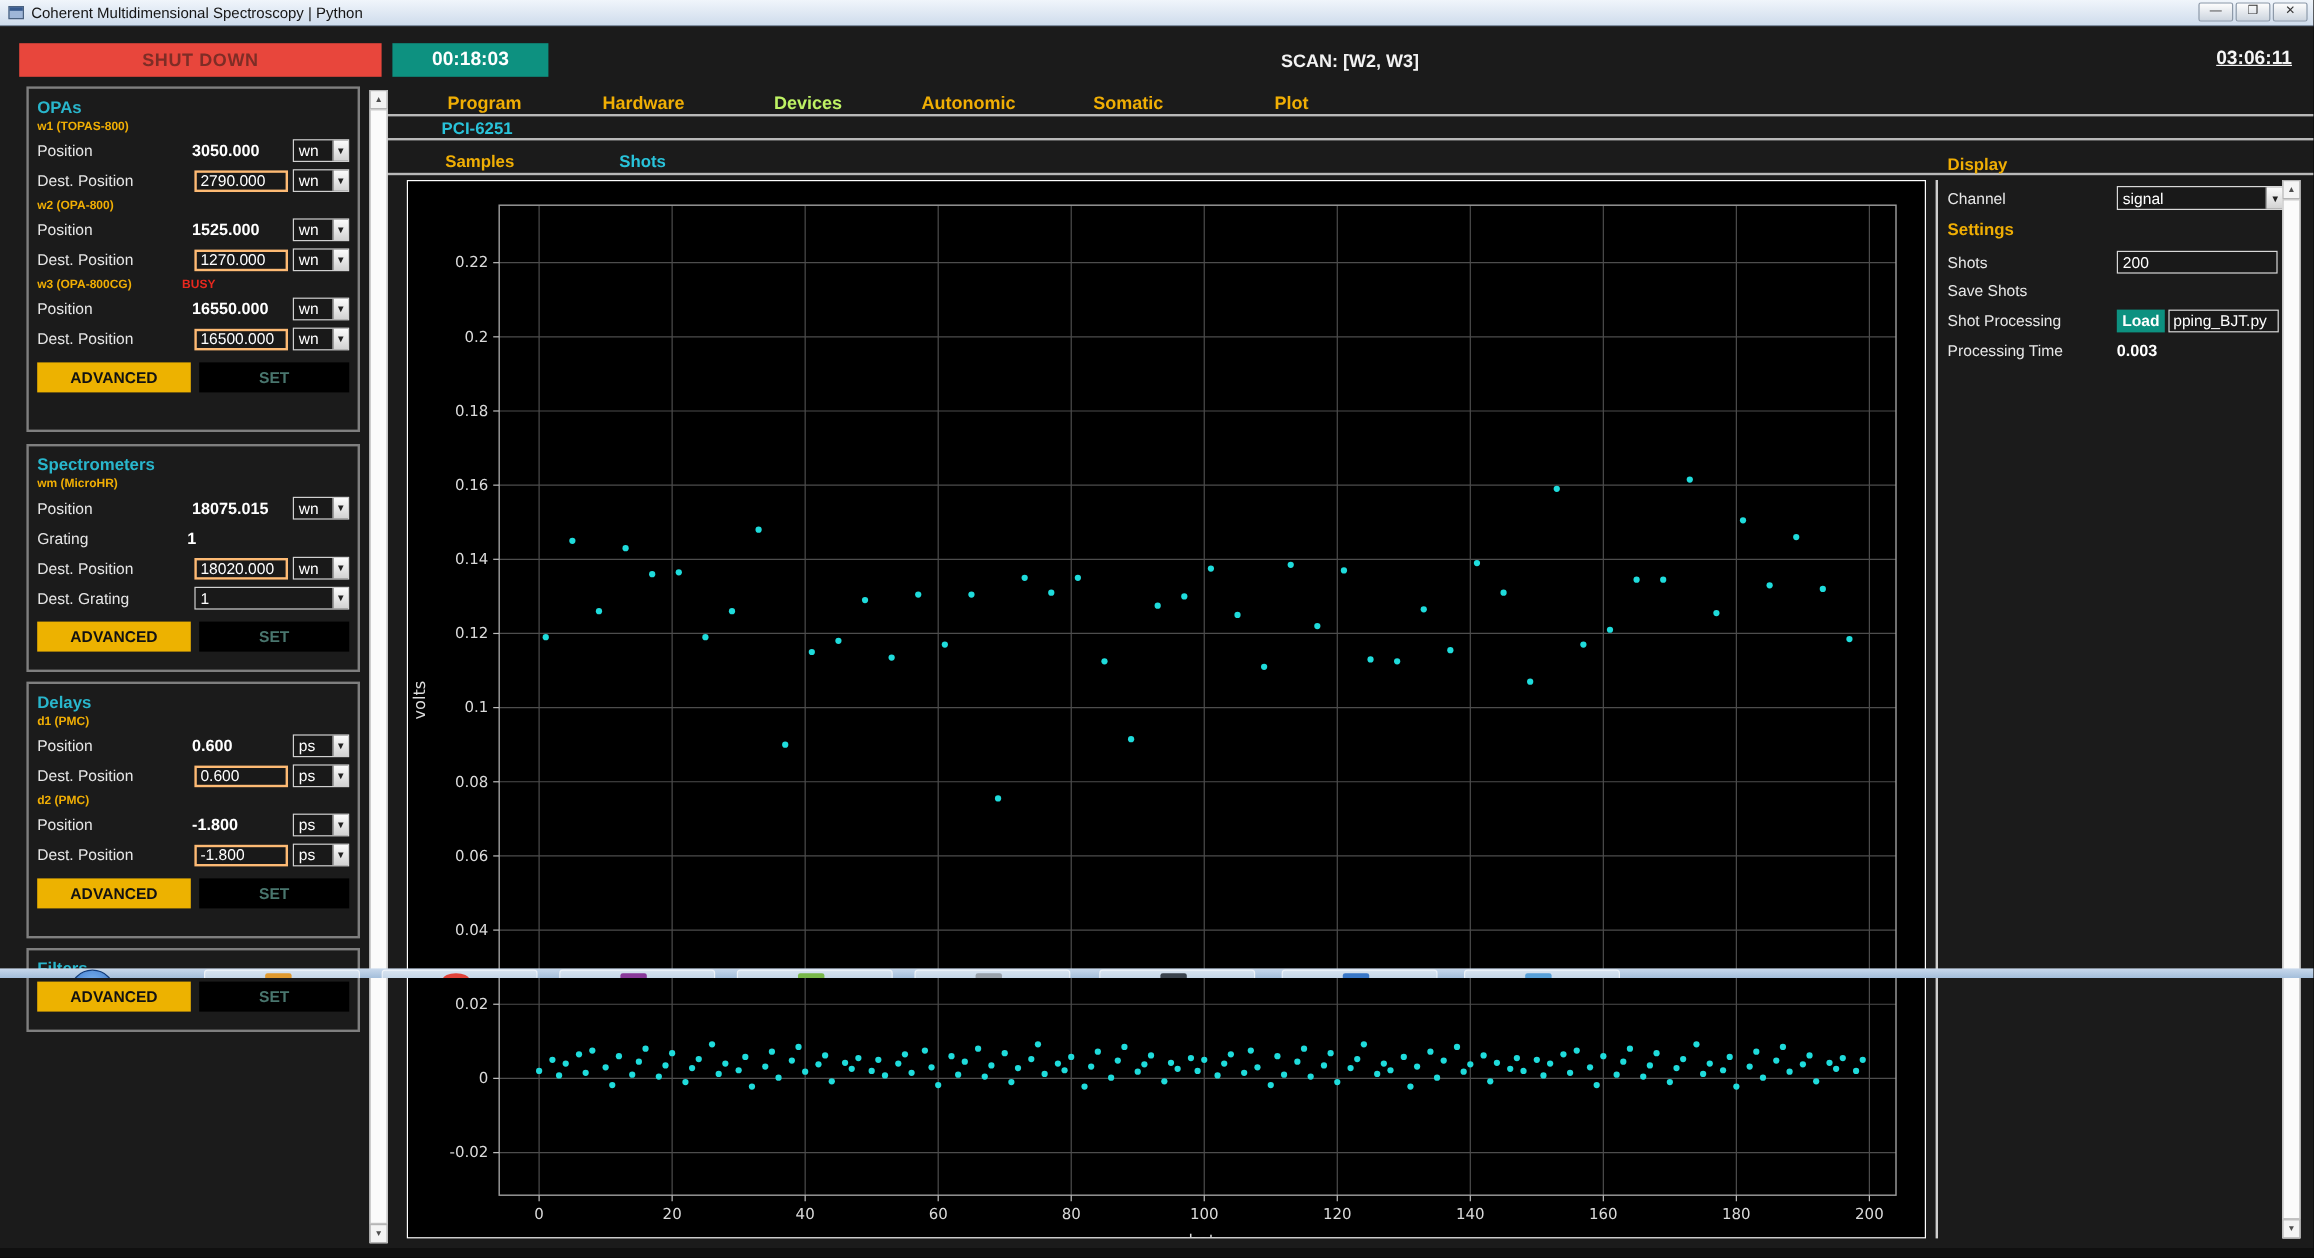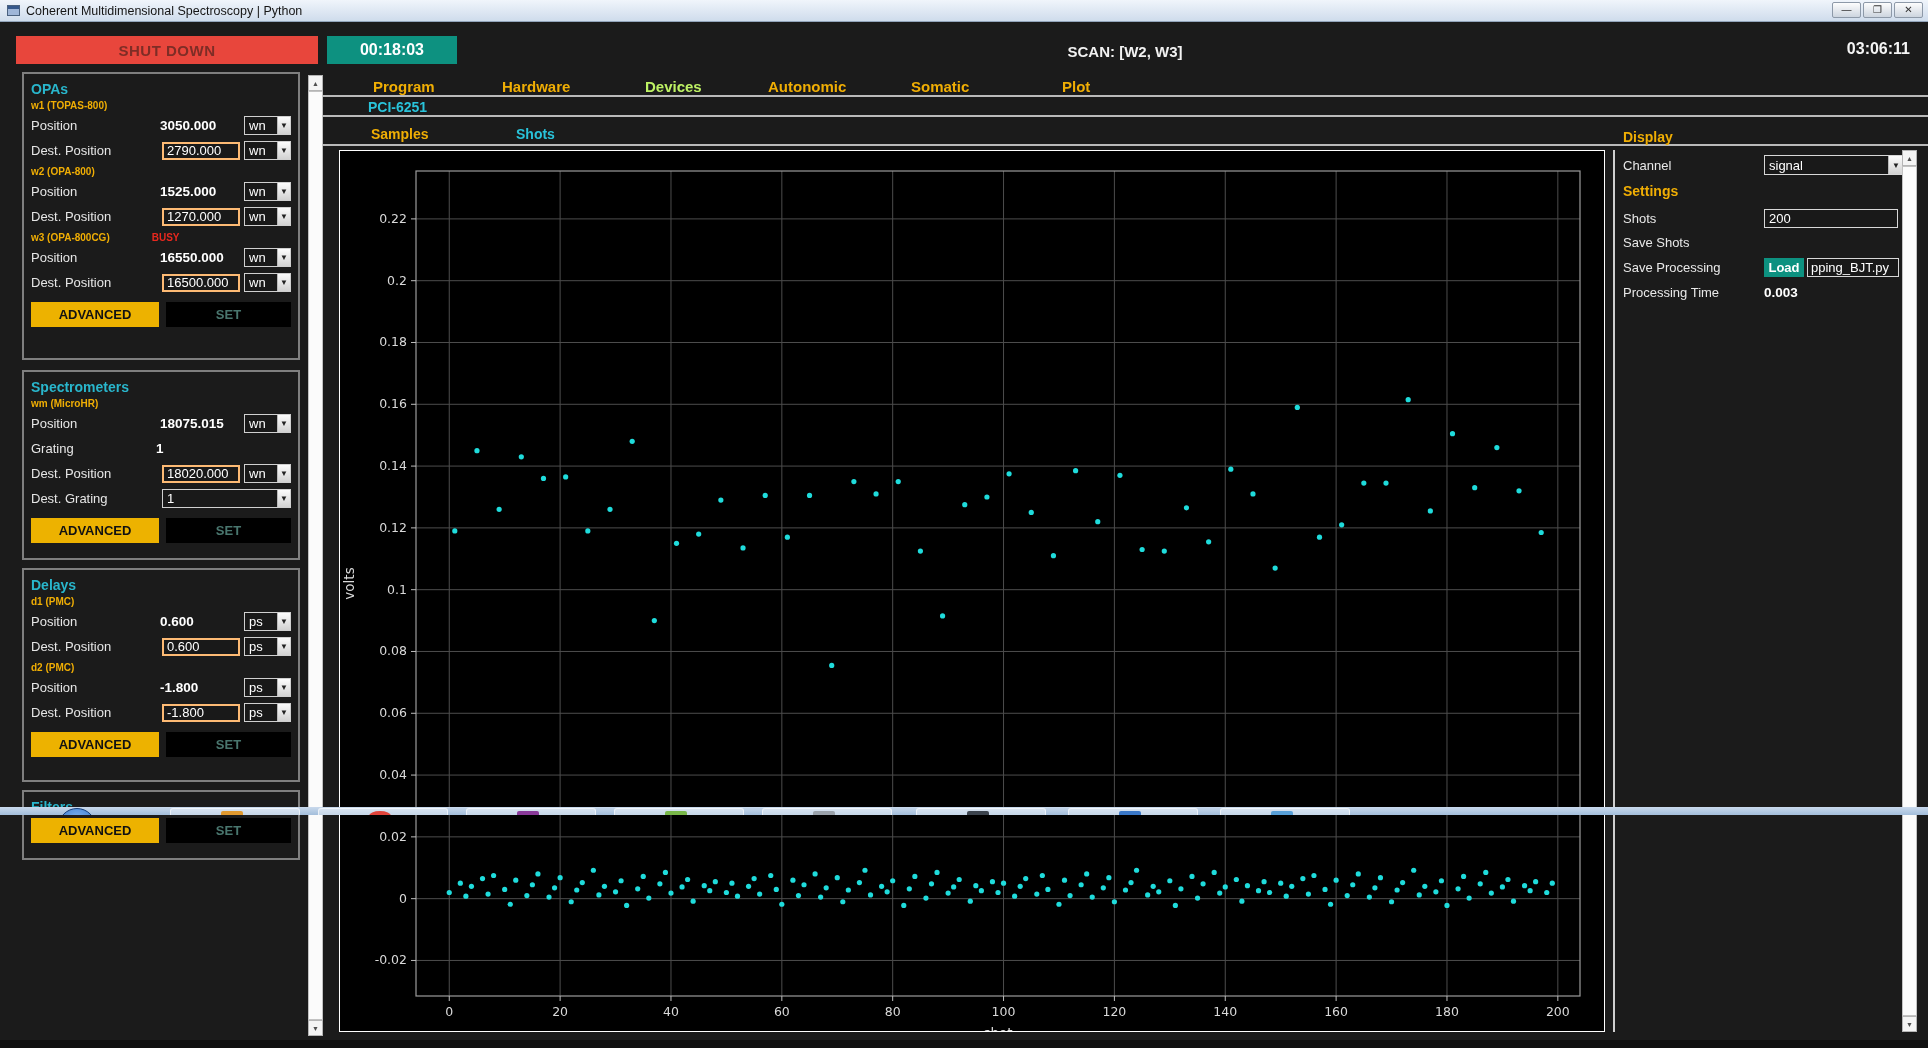--- a/index.html
+++ b/index.html
@@ -24,21 +24,21 @@
   #app { position:absolute; left:0; top:22px; width:1928px; height:1018px; background:#1b1b1b; }
 
   #shutdown { position:absolute; left:16px; top:14px; width:302px; height:28px;
     background:#e8463c; color:#7e2d26; font-weight:bold; font-size:15px;
     display:flex; align-items:center; justify-content:center; letter-spacing:.5px; }
   #timerbox { position:absolute; left:327px; top:14px; width:130px; height:28px;
     background:#0d9180; color:#fff; font-weight:bold; font-size:16px;
     display:flex; align-items:center; justify-content:center; }
   #scanstatus { position:absolute; left:1000px; top:21px; width:250px; text-align:center;
     color:#f2f2f2; font-weight:bold; font-size:15px; }
-  #clock { position:absolute; right:18px; top:18px; color:#f5f5f5; font-weight:bold; font-size:16px; }
+  #clock { position:absolute; right:18px; top:18px; color:#f5f5f5; font-weight:bold; font-size:16px;text-decoration:underline; }
 
   
   .tab { position:absolute; top:56px; font-weight:bold; font-size:15px; color:#f0ae04; cursor:default;text-align:center; }
   .tab.active { color:#bef264; }
   .rule { position:absolute; height:2px; background:#b9b9b9; }
   #rule1 { left:318px; top:73px; width:1610px; }
   #pcitab { position:absolute; left:368px; top:77px; font-weight:bold; font-size:14px; color:#29c3da; }
   #rule2 { left:318px; top:93px; width:1610px; }
   .subtab { position:absolute; top:104px; font-weight:bold; font-size:14px; color:#f0ae04; }
   .subtab.active { color:#29c3da; }
@@ -592,21 +592,21 @@
     <div class="rp-title" style="left:1623px; top:107px">Display</div>
     <div class="rp-lbl" style="left:1623px; top:136px">Channel</div>
     <div id="rp-channel-combo">
       <span class="ctext">signal</span>
       <span class="arr">▼</span>
     </div>
     <div class="rp-title" style="left:1623px; top:161px">Settings</div>
     <div class="rp-lbl" style="left:1623px; top:189px">Shots</div>
     <input id="rp-shots-input" value="200" style="">
     <div class="rp-lbl" style="left:1623px; top:213px">Save Shots</div>
-    <div class="rp-lbl" style="left:1623px; top:238px">Save Processing</div>
+    <div class="rp-lbl" style="left:1623px; top:238px">Shot Processing</div>
     <div id="rp-load">Load</div>
     <div id="rp-file">pping_BJT.py</div>
     <div class="rp-lbl" style="left:1623px; top:263px">Processing Time</div>
     <div class="rp-val" style="left:1764px; top:263px">0.003</div>
 
     <div class="vscroll" id="scroll-right">
       <div class="sb-arrow sb-up">▲</div>
       <div class="sb-thumb"></div>
       <div class="sb-arrow sb-down">▼</div>
     </div>

